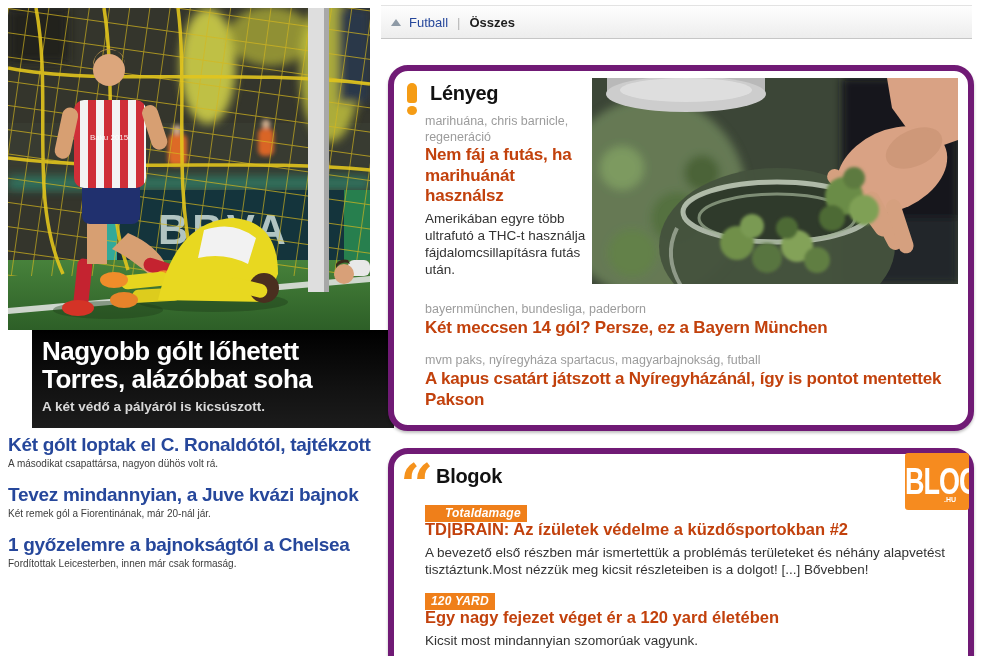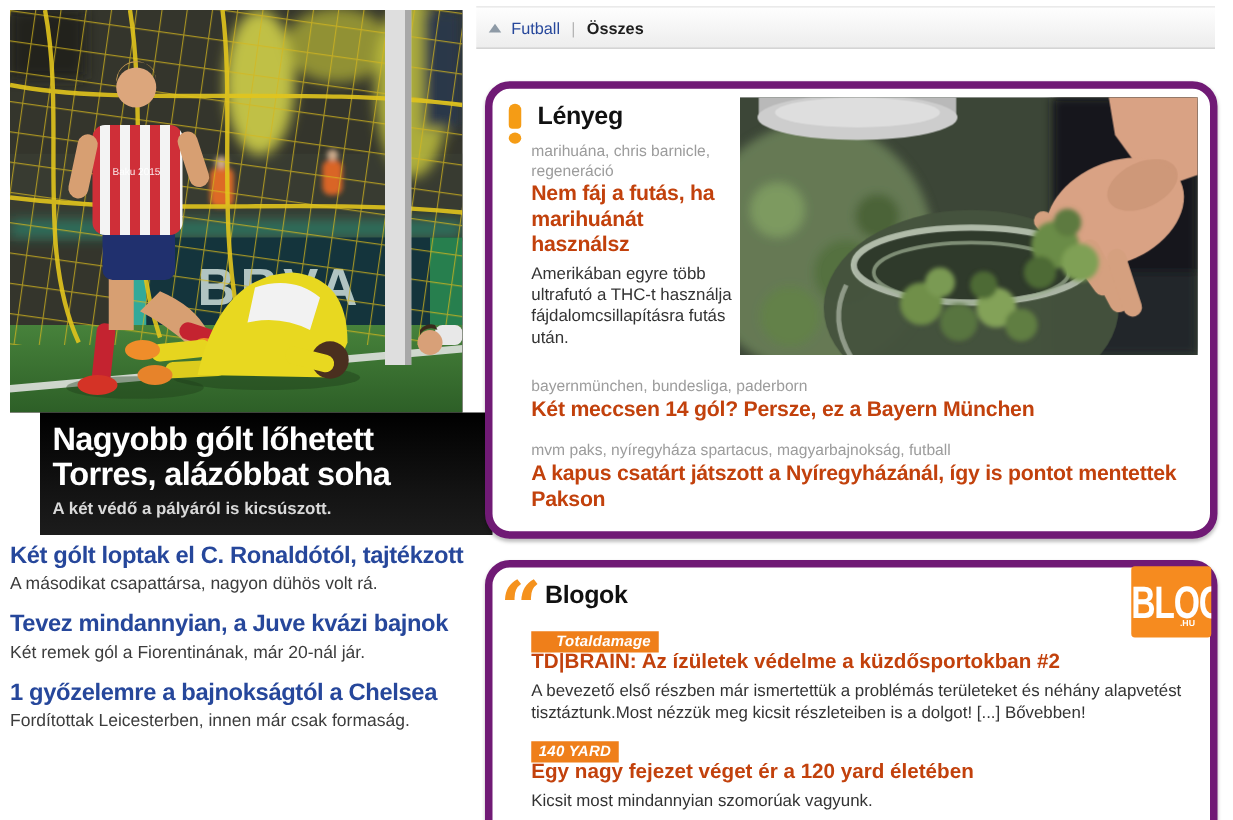--- a/index.html
+++ b/index.html
@@ -10,21 +10,21 @@
   .left-col{position:absolute;left:0;top:0;width:386px;height:656px;}
   .photo-frame{position:absolute;left:8px;top:8px;width:362px;height:322px;overflow:hidden;background:#2e2f27;}
   .photo-caption{position:absolute;left:8px;top:330px;width:362px;height:98px;
     background:linear-gradient(#000 0%,#121212 60%,#1c1c1c 100%);margin-left:24px;}
   .photo-caption h1{margin:7px 10px 0;color:#fff;font-size:26px;line-height:1.08;font-weight:bold;letter-spacing:-0.5px;}
   .photo-caption p{margin:6px 10px 0;color:#d9d9d9;font-size:13.5px;font-weight:bold;}
 
   .headline-list{position:absolute;left:8px;top:434px;width:370px;}
   .hl-item{margin-bottom:13px;}
   .hl-title{display:block;color:#26479b;font-size:19px;font-weight:bold;line-height:1.12;letter-spacing:-0.3px;}
-  .hl-lead{margin:3px 0 0;color:#3c3c3c;font-size:14px;line-height:1.25;}
+  .hl-lead{margin:3px 0 0;color:#3c3c3c;font-size:10px;line-height:1.25;}
 
   
   .right-col{position:absolute;left:381px;top:0;width:591px;height:656px;}
   .tabbar{position:absolute;left:0;top:5px;width:591px;height:32px;
     background:linear-gradient(#fefefe,#ededed);
     border-top:1px solid #e3e3e3;border-bottom:1px solid #c6c6c6;
     display:flex;align-items:center;}
   .tri-up{width:0;height:0;border-left:5px solid transparent;border-right:5px solid transparent;
     border-bottom:7px solid #8e9aa6;margin:0 8px 0 10px;}
   .tab-link{color:#26479b;font-size:13px;}
@@ -289,17 +289,17 @@
 
     <a class="blog-logo">
       <span class="word">BLOG</span>
       <span class="suffix">.HU</span>
     </a>
 
     <a class="badge b1-badge">Totaldamage</a>
     <a class="art-title b1-title">TD|BRAIN: Az ízületek védelme a küzdősportokban #2</a>
     <p class="lead13 b1-lead" style="margin:0">A bevezető első részben már ismertettük a problémás területeket és néhány alapvetést tisztáztunk.Most nézzük meg kicsit részleteiben is a dolgot! [...] Bővebben!</p>
 
-    <a class="badge b2-badge">140 YARD</a>
+    <a class="badge b2-badge">120 YARD</a>
     <a class="art-title b2-title">Egy nagy fejezet véget ér a 120 yard életében</a>
     <p class="lead13 b2-lead" style="margin:0">Kicsit most mindannyian szomorúak vagyunk.</p>
   </div>
 </div>
 
 </body></html>

